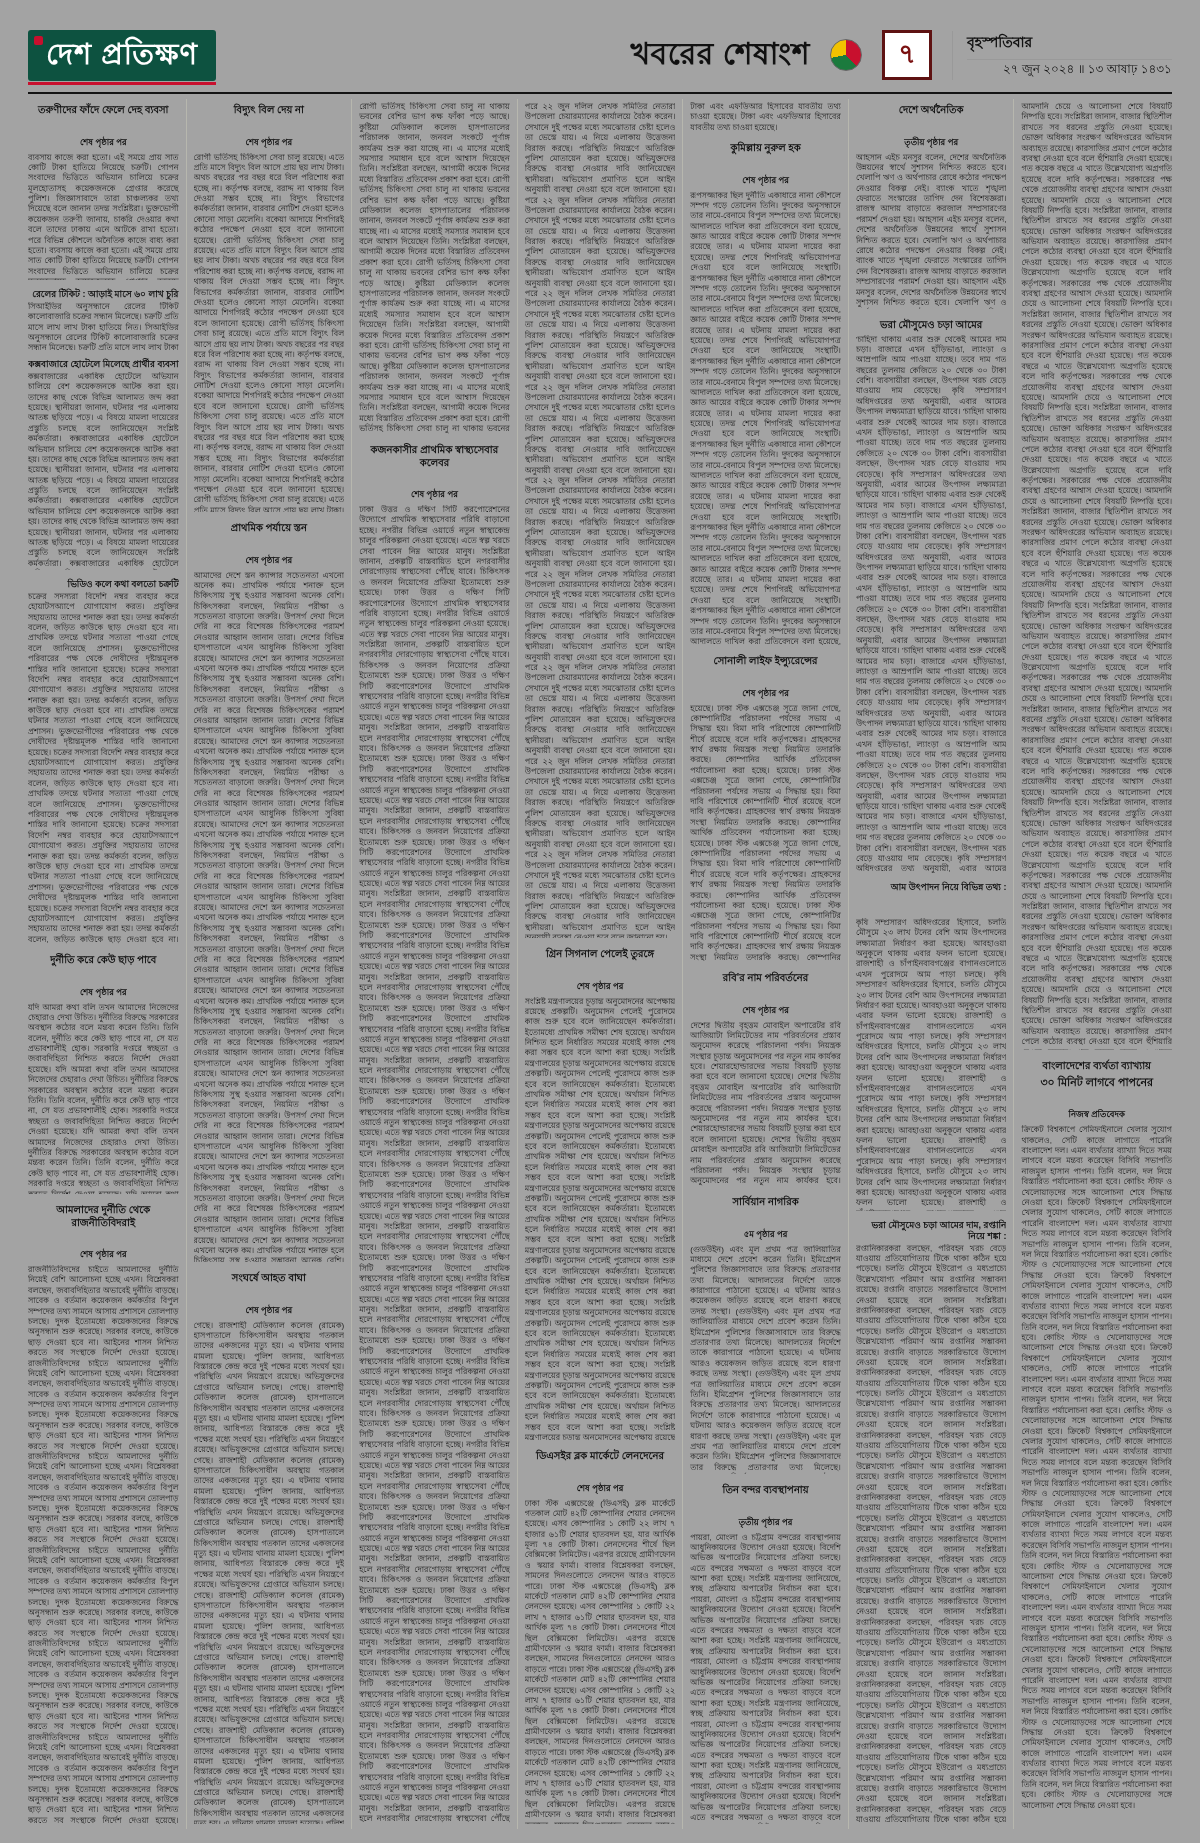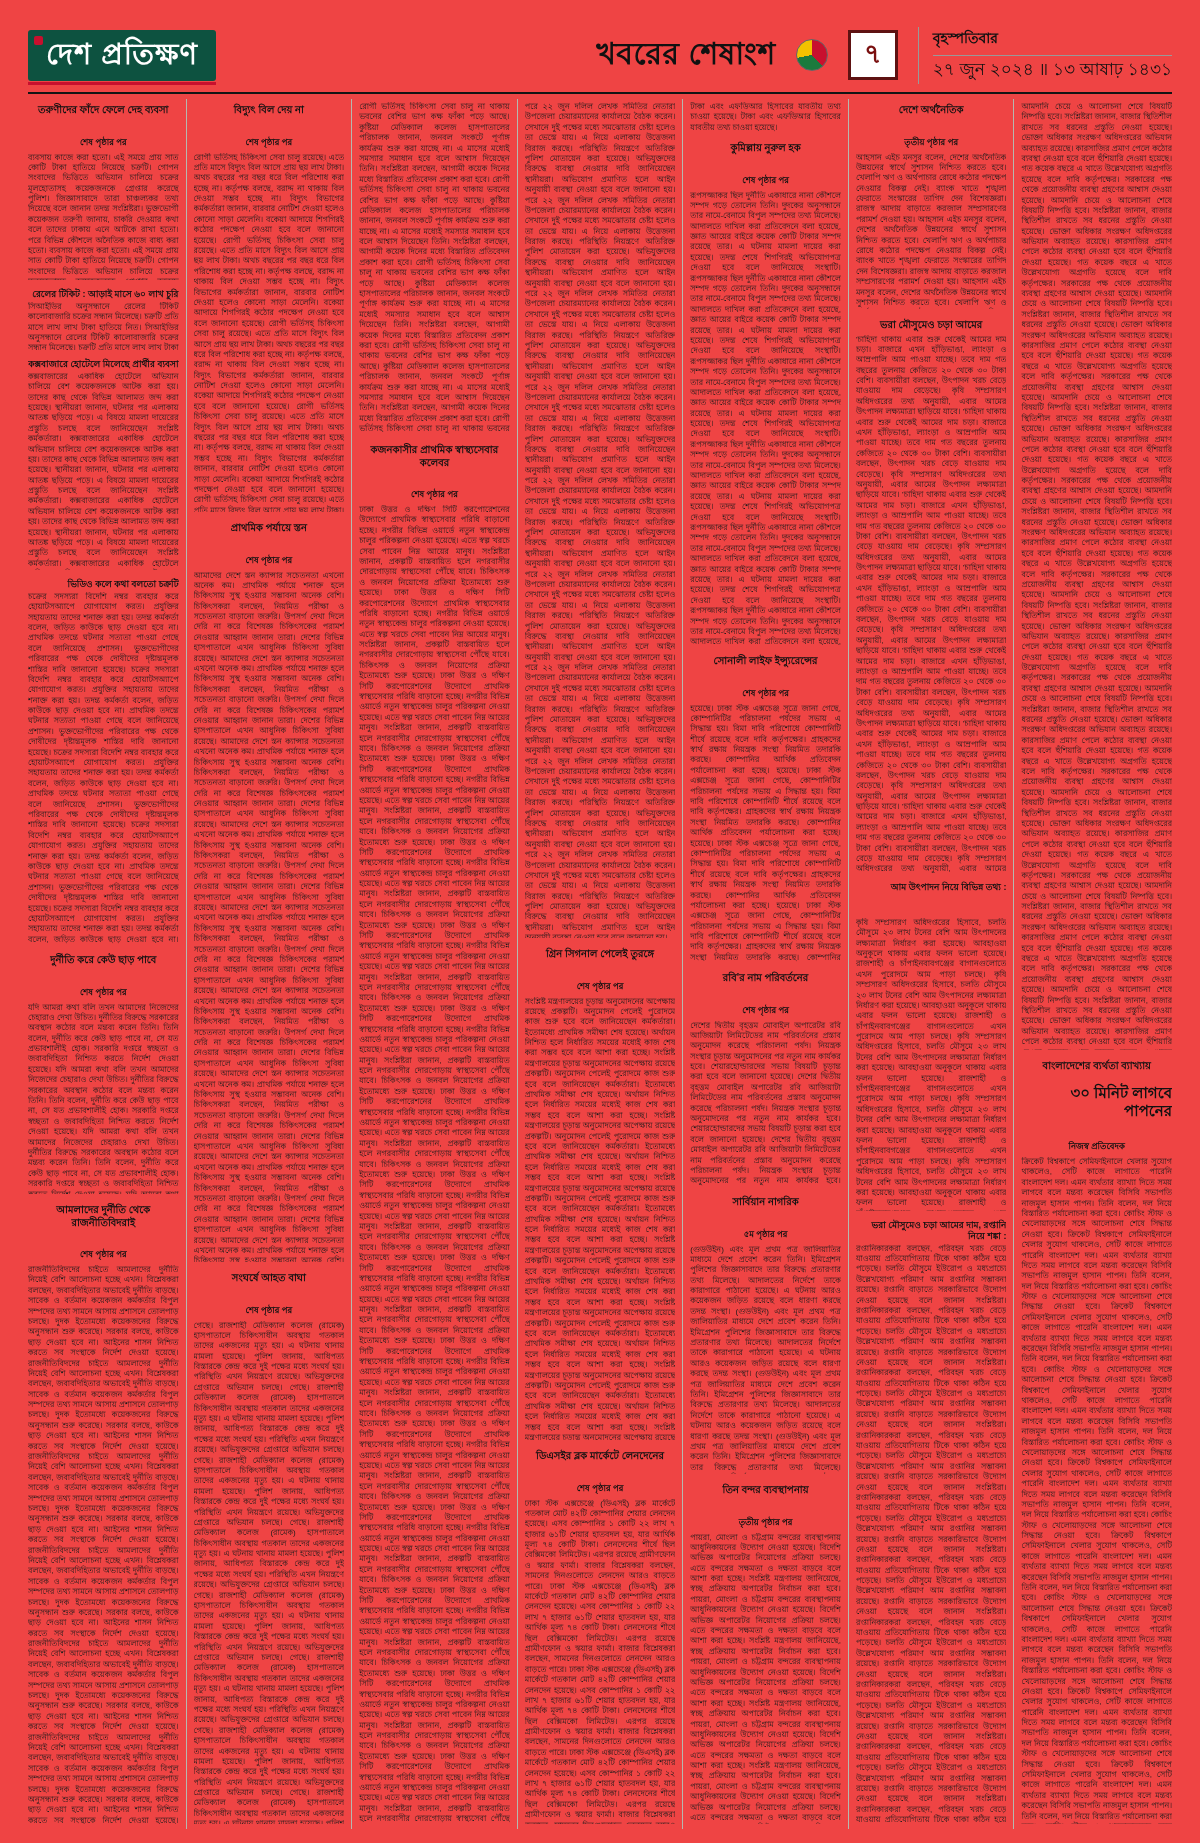--- a/index.html
+++ b/index.html
@@ -1,44 +1,44 @@
 <!DOCTYPE html>
 <html><head>
 <meta charset="utf-8">
 <style>
   html,body{margin:0;padding:0;background:#d9d9d3;}
-  .page{width:1200px;height:1843px;margin:0 auto;background:#ef4444;box-sizing:border-box;
+  .page{width:1200px;height:1843px;margin:0 auto;background:#a3a3a3;box-sizing:border-box;
         padding:26px 28px 14px;display:flex;flex-direction:column;
         font-family:"Liberation Sans","DejaVu Sans",sans-serif;color:#111;}
   
   .header{display:flex;align-items:center;justify-content:space-between;height:58px;}
   .masthead{background:#0d5240;color:#fff;font-weight:bold;font-size:29px;line-height:1;
             padding:10px 18px 12px;border-radius:3px;position:relative;letter-spacing:1px;}
   .masthead-accent{position:absolute;left:6px;top:6px;width:9px;height:9px;background:#c8102e;border-radius:2px;}
   .masthead-underline{position:absolute;left:0;bottom:-4px;width:100%;height:3px;background:#c8102e;}
   .head-right{display:flex;align-items:center;gap:20px;}
   .section-title{font-size:30px;font-weight:bold;letter-spacing:.5px;}
   .logo-circle{width:30px;height:30px;border-radius:50%;border:1px solid #666;
                background:conic-gradient(#c8102e 0 38%,#1b7a3d 38% 72%,#f2c200 72% 100%);}
   .pageno-box{width:44px;height:44px;border:3px solid #5e1212;background:#fff;display:flex;
               align-items:center;justify-content:center;font-size:27px;font-weight:bold;color:#7a1010;}
   .dateblock{border-left:1px solid #999;padding-left:14px;min-width:205px;}
   .weekday{font-size:14px;font-weight:bold;border-bottom:1px solid #999;padding-bottom:4px;margin-bottom:0;}
-  .dateline{font-size:17px;}
+  .dateline{font-size:12px;margin-left:36px;}
   .header-rule{border:none;border-top:2.5px solid #141414;margin:8px 0 0;}
   
   .columns{display:flex;flex:1;min-height:0;margin-top:5px;}
   .col{flex:1 1 0;min-width:0;padding:0 7px;display:flex;flex-direction:column;overflow:hidden;}
   .col:first-child{padding-left:0;}
   .col:last-child{padding-right:0;}
   .col + .col{border-left:1px solid #b7b7ae;}
   .article{flex:0 0 auto;display:flex;flex-direction:column;overflow:hidden;padding:3px 0 5px;}
   .article.grow{flex:1 1 0;min-height:0;}
   .headline{font-size:10px;font-weight:bold;text-align:center;margin:2px 0 3px;line-height:1.25;}
-  .headline-lg{font-size:15px;margin-top:8px;text-align:right;}
+  .headline-lg{font-size:11px;margin-top:0;}
   .cont,.byline{font-size:8.5px;font-weight:bold;text-align:center;margin:16px 0 3px;}
   .subhead{font-size:9px;font-weight:bold;text-align:right;margin:1px 0 2px;line-height:1.2;}
   .body{font-size:8px;line-height:1.3;text-align:justify;margin:0;flex:1 1 0;min-height:0;
         overflow:hidden;word-break:break-word;color:#1b1b1b;}
 </style>
 </head>
 <body>
 
 <div class="page">
 

